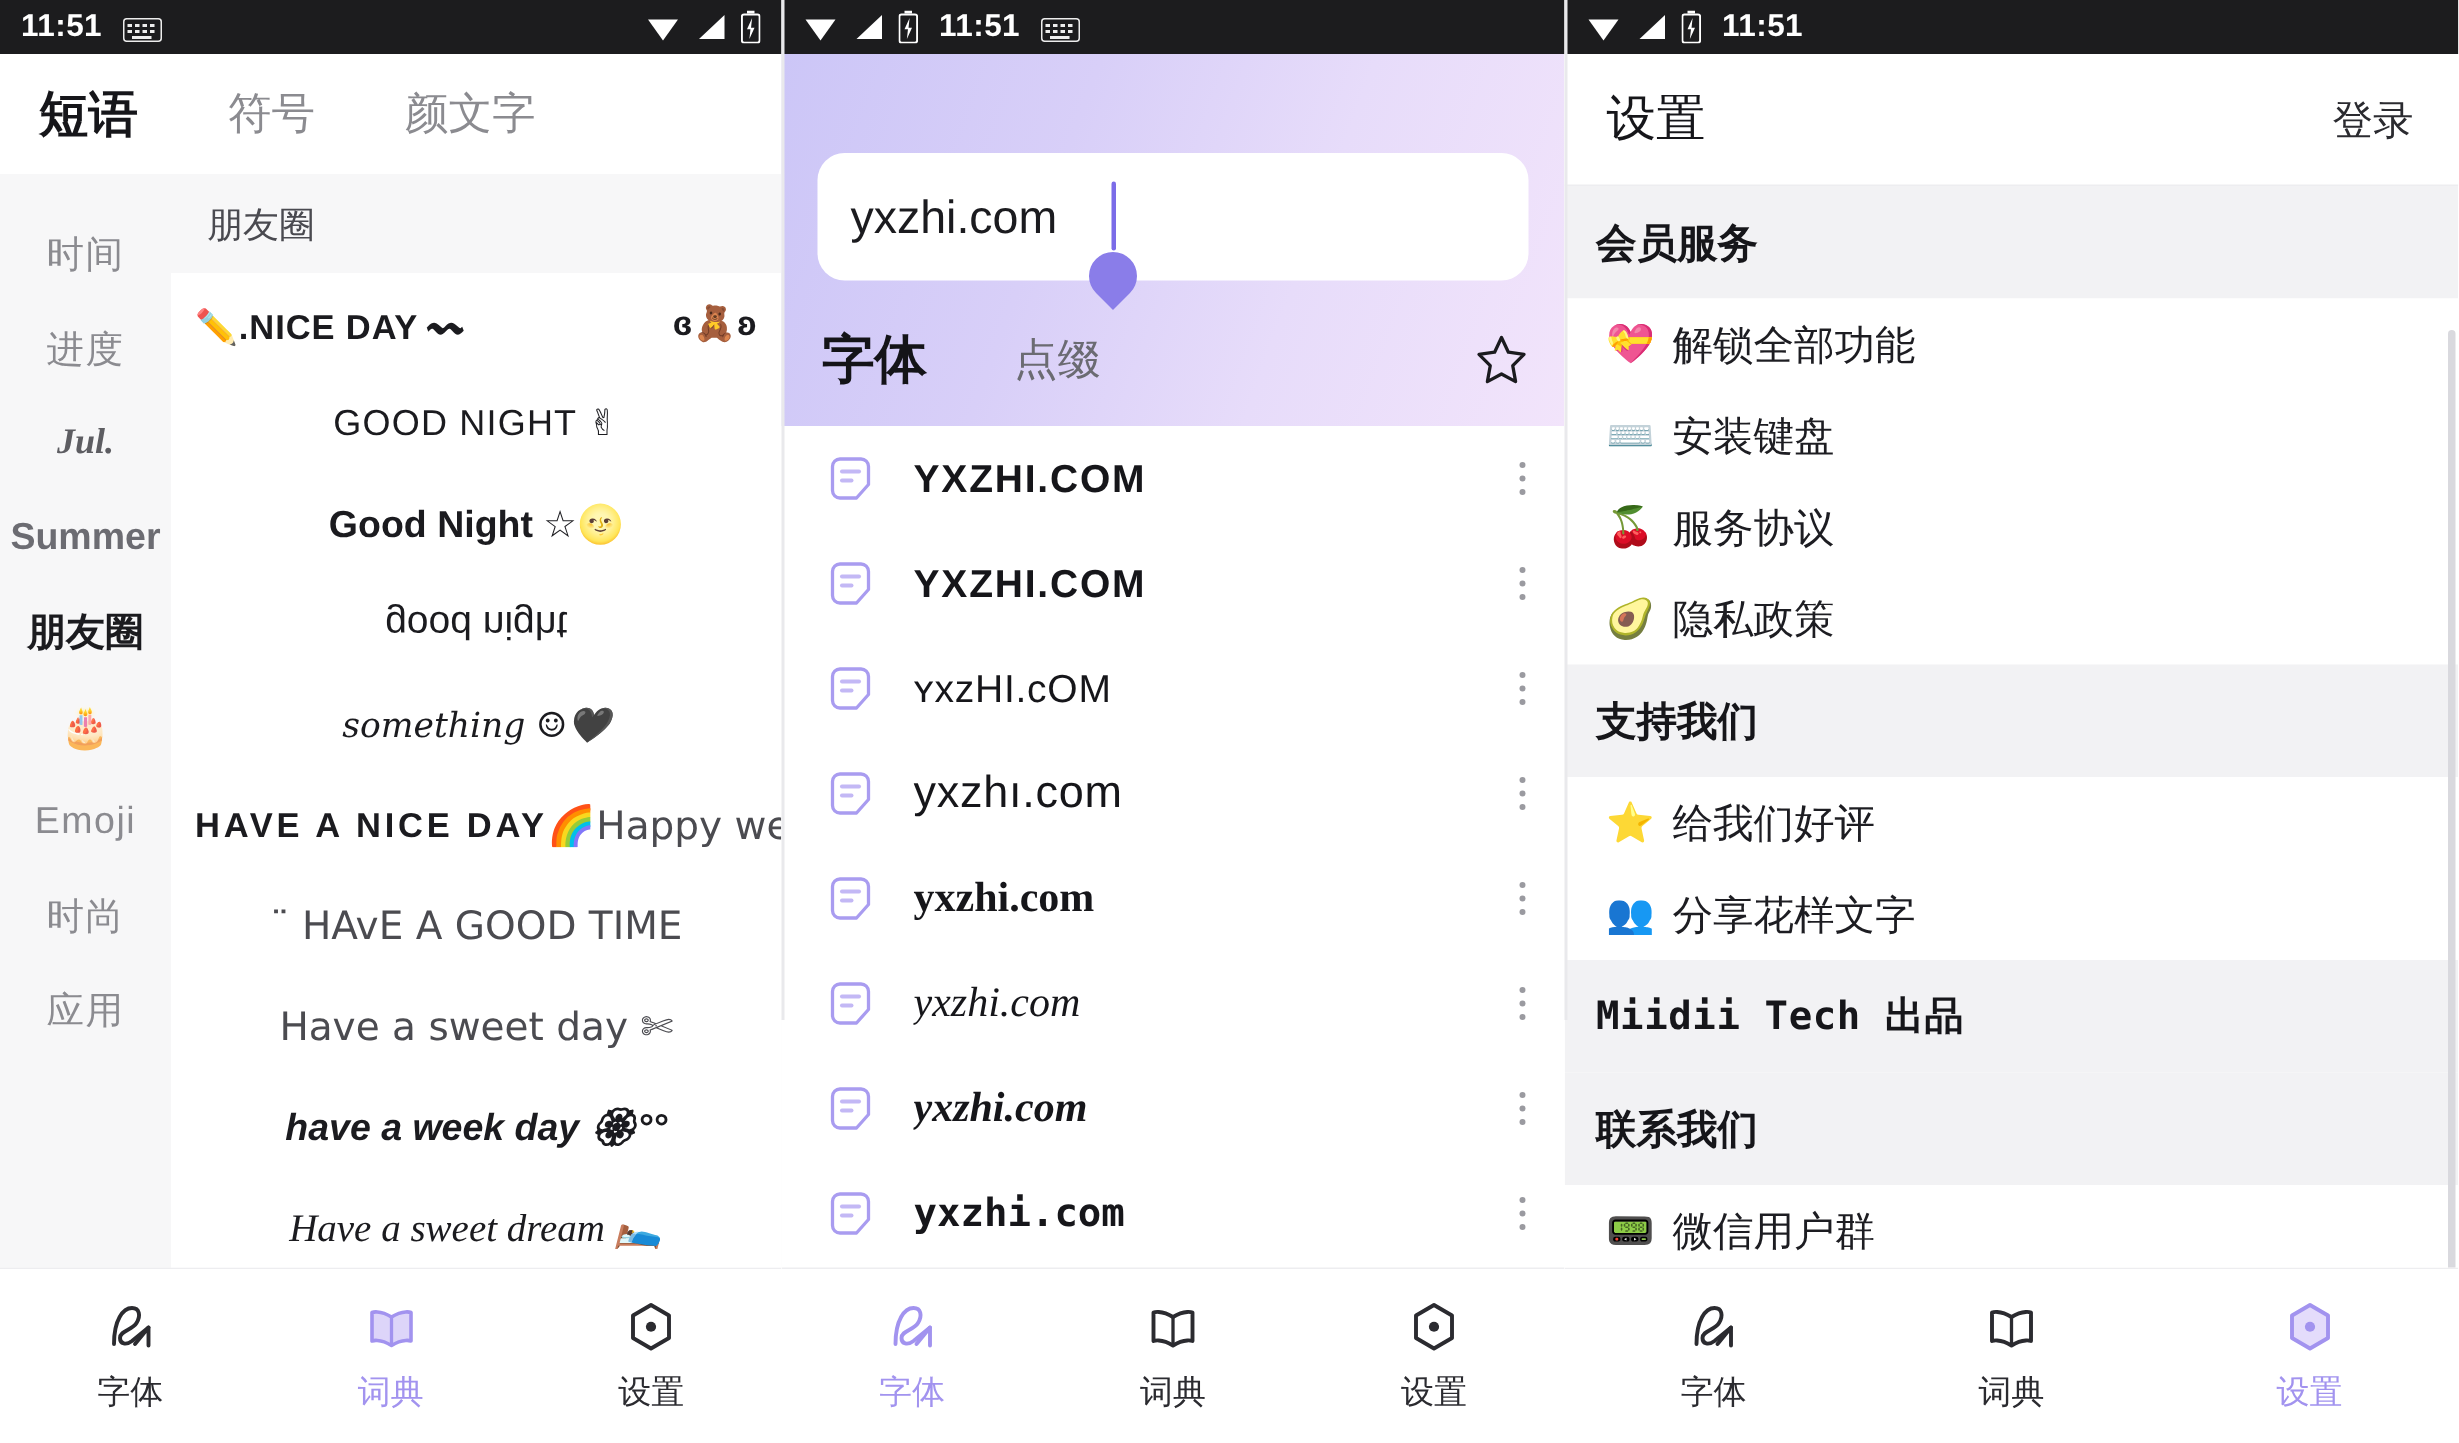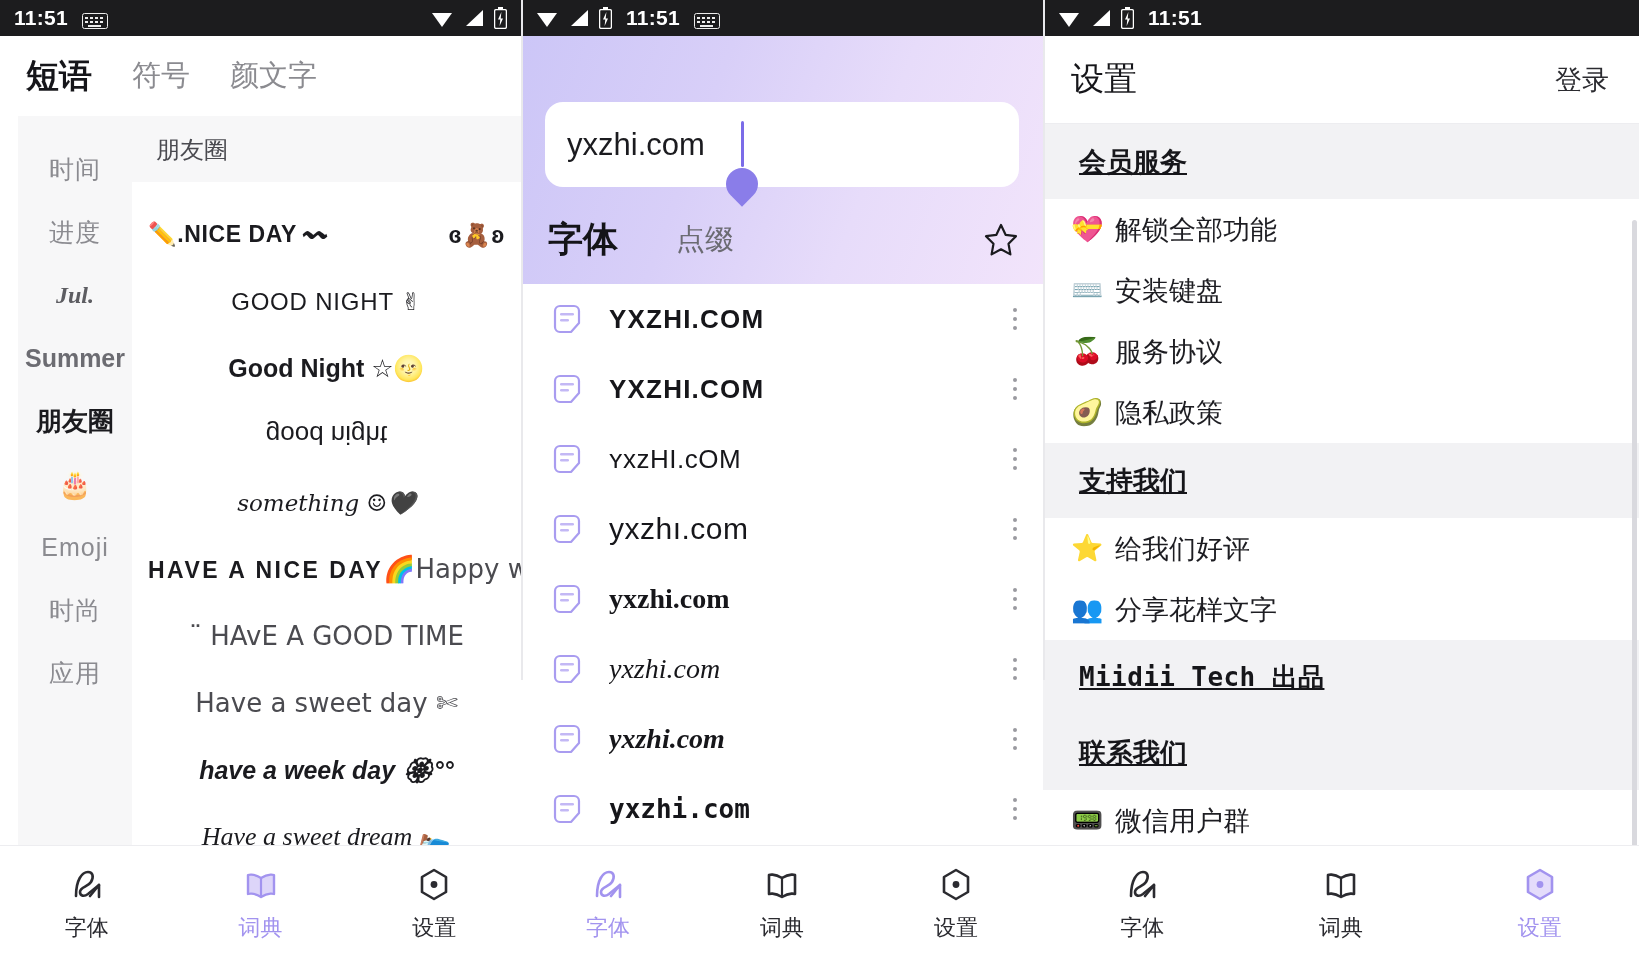--- a/index.html
+++ b/index.html
@@ -29,49 +29,49 @@
   .sb-time { margin-right: 14px; }
   .sb-kbd { width: 26px; height: 16px; position: relative; opacity: .92; }
   .sb-right { margin-left: auto; display: flex; align-items: center; gap: 9px; }
   .ic-wifi { width: 24px; height: 20px; }
   .ic-sig { width: 22px; height: 20px; }
   .ic-bat { width: 13px; height: 22px; }
 
   
   .a-tabs {
     height: 80px; background: #fff; display: flex; align-items: center;
-    padding-left: 24px; gap: 36px; flex: none;
+    padding-left: 24px; gap: 56px; flex: none;
   }
   .a-tab { font-size: 29px; color: #8b8b90; position: relative; padding: 2px 2px; white-space: nowrap; }
   .a-tab.active { color: #16161a; font-weight: bold; font-size: 33px; }
   .a-tab.active::after {
     content: ""; position: absolute; left: -2px; right: -2px; bottom: 1px; height: 13px;
     background: #c6bdf5; opacity: .85; border-radius: 2px; z-index: -1;
   }
-  .a-body { flex: 1; display: flex; min-height: 0; margin-left: 18px; }
+  .a-body { flex: 1; display: flex; min-height: 0; }
   .a-side {
     width: 114px; background: #f7f7f8; flex: none;
     display: flex; flex-direction: column; align-items: center;
     padding-top: 22px; gap: 0;
   }
   .a-side-item {
     height: 63px; width: 100%; display: flex; align-items: center; justify-content: center;
     font-size: 24px; color: #8b8b90; white-space: nowrap;
   }
   .a-side-item.st-serif-it { font-family: "Liberation Serif", serif; font-style: italic; font-weight: bold; color: #5d5d62; }
   .a-side-item.st-bold { font-weight: bold; color: #6c6c72; font-size: 25px; }
   .a-side-item.st-cnbold { font-weight: bold; color: #1b1b1f; font-size: 26px; }
   .a-side-item.st-emoji { font-size: 27px; }
   .a-side-item.st-thin { color: #8b8b90; font-size: 25px; letter-spacing: 1px; }
 
   .a-main { flex: 1; display: flex; flex-direction: column; min-width: 0; background: #f7f7f8; }
   .a-section-title { padding: 18px 0 16px 24px; font-size: 24px; color: #4a4a50; flex: none; }
   .a-list { flex: 1; background: #ffffff; overflow: hidden; position: relative; }
   .a-row {
-    height: 67px; display: flex; align-items: flex-end; justify-content: center;
+    height: 67px; display: flex; align-items: center; justify-content: center;
     padding: 0 16px; color: #1b1b1f; white-space: nowrap; overflow: hidden;
   }
   .a-row.spread { justify-content: space-between; }
   .f-sansbold { font-weight: bold; font-size: 23px; letter-spacing: .6px; }
   .f-sans { font-size: 24px; letter-spacing: .8px; }
   .f-mixed { font-size: 25px; font-weight: bold; }
   .f-flip { font-size: 26px; transform: scaleY(-1); display: inline-block; }
   .f-script { font-family: "DejaVu Serif", serif; font-style: italic; font-size: 23px; }
   .f-wide { font-weight: bold; font-size: 23px; letter-spacing: 2.5px; }
   .f-outline { font-size: 26px; color: #4b4b50; font-family: "DejaVu Sans", sans-serif; }
@@ -133,21 +133,21 @@
   
   .c-header {
     height: 88px; background: #fff; flex: none; display: flex; align-items: center;
     padding: 0 30px 0 28px; border-bottom: 1px solid #ededf0;
   }
   .c-title { font-size: 33px; color: #16161a; }
   .c-login { margin-left: auto; font-size: 27px; color: #2b2b30; }
   .c-body { flex: 1; overflow: hidden; position: relative; }
   .c-group {
     height: 62px; background: #f2f2f4; display: flex; align-items: center;
-    padding-left: 36px; font-size: 27px; font-weight: bold; color: #16161a; text-decoration: underline;
+    padding-left: 21px; font-size: 27px; font-weight: bold; color: #16161a;
   }
   .c-group.tall { height: 75px; }
   .c-group.brand { font-family: "DejaVu Sans Mono", monospace; font-weight: bold; font-size: 26px; letter-spacing: .4px; }
   .c-item {
     height: 61px; background: #fff; display: flex; align-items: center;
     padding-left: 28px; gap: 12px; font-size: 27px; color: #1d1d22;
   }
   .c-emoji { font-size: 26px; width: 32px; text-align: center; }
   .c-scrollbar {
     position: absolute; right: 2px; top: 96px; width: 5px; height: 790px;

